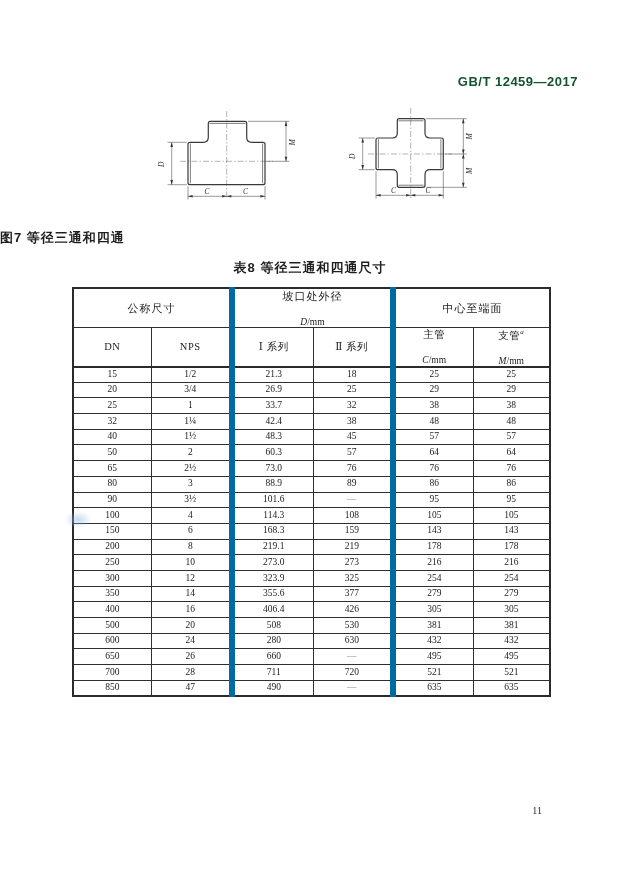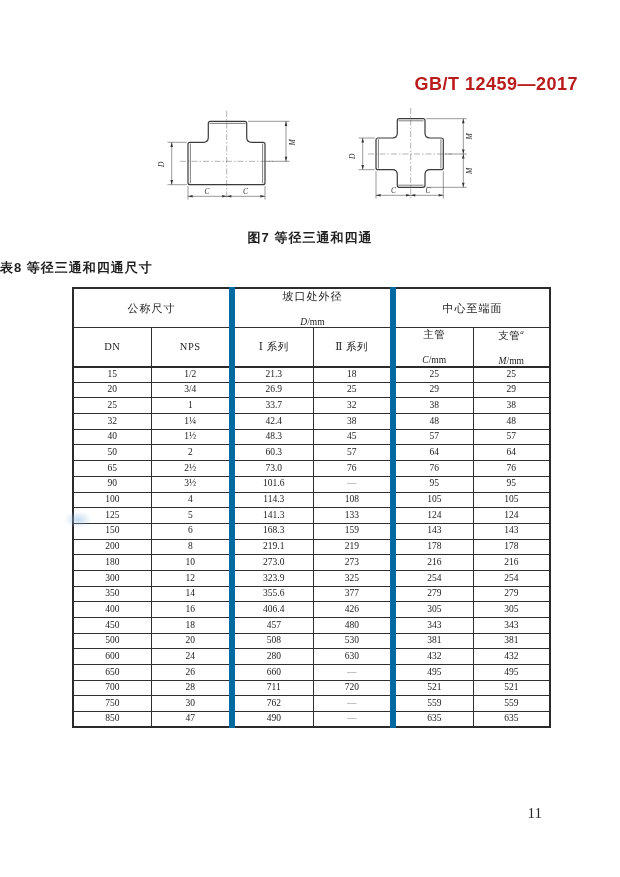--- a/index.html
+++ b/index.html
@@ -4,40 +4,40 @@
 <style>
   * { margin:0; padding:0; box-sizing:border-box; }
   html,body { background:#ffffff; }
   .page {
     position:relative; width:620px; height:877px; background:#ffffff;
     font-family:"Liberation Serif","DejaVu Serif",serif; color:#2a2a2a; overflow:hidden;
   }
   .doc-number {
     position:absolute; top:74px; right:42px;
     font-family:"Liberation Sans","DejaVu Sans",sans-serif;
-    font-weight:bold; font-size:18px; letter-spacing:0.5px; color:#b91c1c;
+    font-weight:bold; font-size:13px; letter-spacing:0.5px; color:#14532d;
   }
   .figure-area { position:absolute; top:98px; left:0; width:620px; height:118px; }
   .fig-svg { position:absolute; top:0; }
   .fig-svg.tee { left:150px; width:160px; height:115px; }
   .fig-svg.cross { left:340px; width:140px; height:115px; }
   svg .outline { fill:none; stroke:#3a3a3a; stroke-width:1.2; }
   svg .face { stroke:#4a4a4a; stroke-width:0.7; }
   svg .cl { stroke:#666; stroke-width:0.5; stroke-dasharray:6 2 1.5 2; }
   svg .dim { stroke:#444; stroke-width:0.55; }
   svg .arr { fill:#333; stroke:none; }
   svg text { font-family:"Liberation Serif","DejaVu Serif",serif; font-style:italic;
              font-size:7.5px; fill:#333; }
   .fig-caption {
-    position:absolute; top:229px; left:0; width:620px; text-align:center;
+    position:absolute; top:229px; left:0; width:620px; 
     font-family:"Liberation Sans","DejaVu Sans",sans-serif;
     font-weight:bold; font-size:13px; letter-spacing:1px; color:#1f1f1f;
   }
   .table-caption {
-    position:absolute; top:259px; left:0; width:620px; text-align:left;
+    position:absolute; top:259px; left:0; width:620px; text-align:center;
     font-family:"Liberation Sans","DejaVu Sans",sans-serif;
     font-weight:bold; font-size:13px; letter-spacing:1px; color:#1f1f1f;
   }
   .dims-table {
     position:absolute; top:287px; left:72px; width:477px;
     border-collapse:collapse; table-layout:fixed;
     border:2px solid #2b2b2b;
   }
   .dims-table th, .dims-table td {
     border:1px solid #2f2f2f; text-align:center; vertical-align:middle;
@@ -47,21 +47,21 @@
   .dims-table .grp-b { border-right:6px solid #0369a1; }
   .dims-table thead tr.r1 th { height:36px; font-size:11px; letter-spacing:1px; }
   .dims-table thead tr.r2 th { height:38px; font-size:10.5px; letter-spacing:0.5px; }
   .dims-table thead .unit { font-size:9.5px; letter-spacing:0; margin-top:13px; }
   .dims-table thead .unit i { font-family:"Liberation Serif","DejaVu Serif",serif; font-style:italic; }
   .dims-table thead sup { font-size:7px; font-style:italic; }
   .dims-table tbody td { height:15.7px; font-size:9.5px; line-height:1; }
   .dims-table tbody td.dash { color:#909090; }
   .page-number {
     position:absolute; top:805px; right:78px;
-    font-size:15px; color:#2a2a2a;
+    font-size:10px; color:#2a2a2a;
   }
   .scan-artifact {
     position:absolute; top:511px; left:64px; width:28px; height:17px;
     background:radial-gradient(ellipse at center, rgba(150,190,230,0.55), rgba(170,200,235,0) 70%);
     border-radius:50%;
   }
 </style>
 </head>
 <body>
 
@@ -236,61 +236,61 @@
         </tr>
         <tr>
           <td>65</td>
           <td class="grp-b">2½</td>
           <td>73.0</td>
           <td class="grp-b">76</td>
           <td>76</td>
           <td>76</td>
         </tr>
         <tr>
+          <td>80</td>
+          <td class="grp-b">3</td>
+          <td>88.9</td>
+          <td class="grp-b">89</td>
+          <td>86</td>
+          <td>86</td>
+        </tr>
+        <tr>
           <td>90</td>
           <td class="grp-b">3½</td>
           <td>101.6</td>
           <td class="dash grp-b">—</td>
           <td>95</td>
           <td>95</td>
         </tr>
         <tr>
           <td>100</td>
           <td class="grp-b">4</td>
           <td>114.3</td>
           <td class="grp-b">108</td>
           <td>105</td>
           <td>105</td>
         </tr>
         <tr>
-          <td>125</td>
-          <td class="grp-b">5</td>
-          <td>141.3</td>
-          <td class="grp-b">133</td>
-          <td>124</td>
-          <td>124</td>
-        </tr>
-        <tr>
           <td>150</td>
           <td class="grp-b">6</td>
           <td>168.3</td>
           <td class="grp-b">159</td>
           <td>143</td>
           <td>143</td>
         </tr>
         <tr>
           <td>200</td>
           <td class="grp-b">8</td>
           <td>219.1</td>
           <td class="grp-b">219</td>
           <td>178</td>
           <td>178</td>
         </tr>
         <tr>
-          <td>180</td>
+          <td>250</td>
           <td class="grp-b">10</td>
           <td>273.0</td>
           <td class="grp-b">273</td>
           <td>216</td>
           <td>216</td>
         </tr>
         <tr>
           <td>300</td>
           <td class="grp-b">12</td>
           <td>323.9</td>
@@ -308,28 +308,20 @@
         </tr>
         <tr>
           <td>400</td>
           <td class="grp-b">16</td>
           <td>406.4</td>
           <td class="grp-b">426</td>
           <td>305</td>
           <td>305</td>
         </tr>
         <tr>
-          <td>450</td>
-          <td class="grp-b">18</td>
-          <td>457</td>
-          <td class="grp-b">480</td>
-          <td>343</td>
-          <td>343</td>
-        </tr>
-        <tr>
           <td>500</td>
           <td class="grp-b">20</td>
           <td>508</td>
           <td class="grp-b">530</td>
           <td>381</td>
           <td>381</td>
         </tr>
         <tr>
           <td>600</td>
           <td class="grp-b">24</td>
@@ -348,28 +340,20 @@
         </tr>
         <tr>
           <td>700</td>
           <td class="grp-b">28</td>
           <td>711</td>
           <td class="grp-b">720</td>
           <td>521</td>
           <td>521</td>
         </tr>
         <tr>
-          <td>750</td>
-          <td class="grp-b">30</td>
-          <td>762</td>
-          <td class="dash grp-b">—</td>
-          <td>559</td>
-          <td>559</td>
-        </tr>
-        <tr>
           <td>850</td>
           <td class="grp-b">47</td>
           <td>490</td>
           <td class="dash grp-b">—</td>
           <td>635</td>
           <td>635</td>
         </tr>
       </tbody>
   </table>
 

